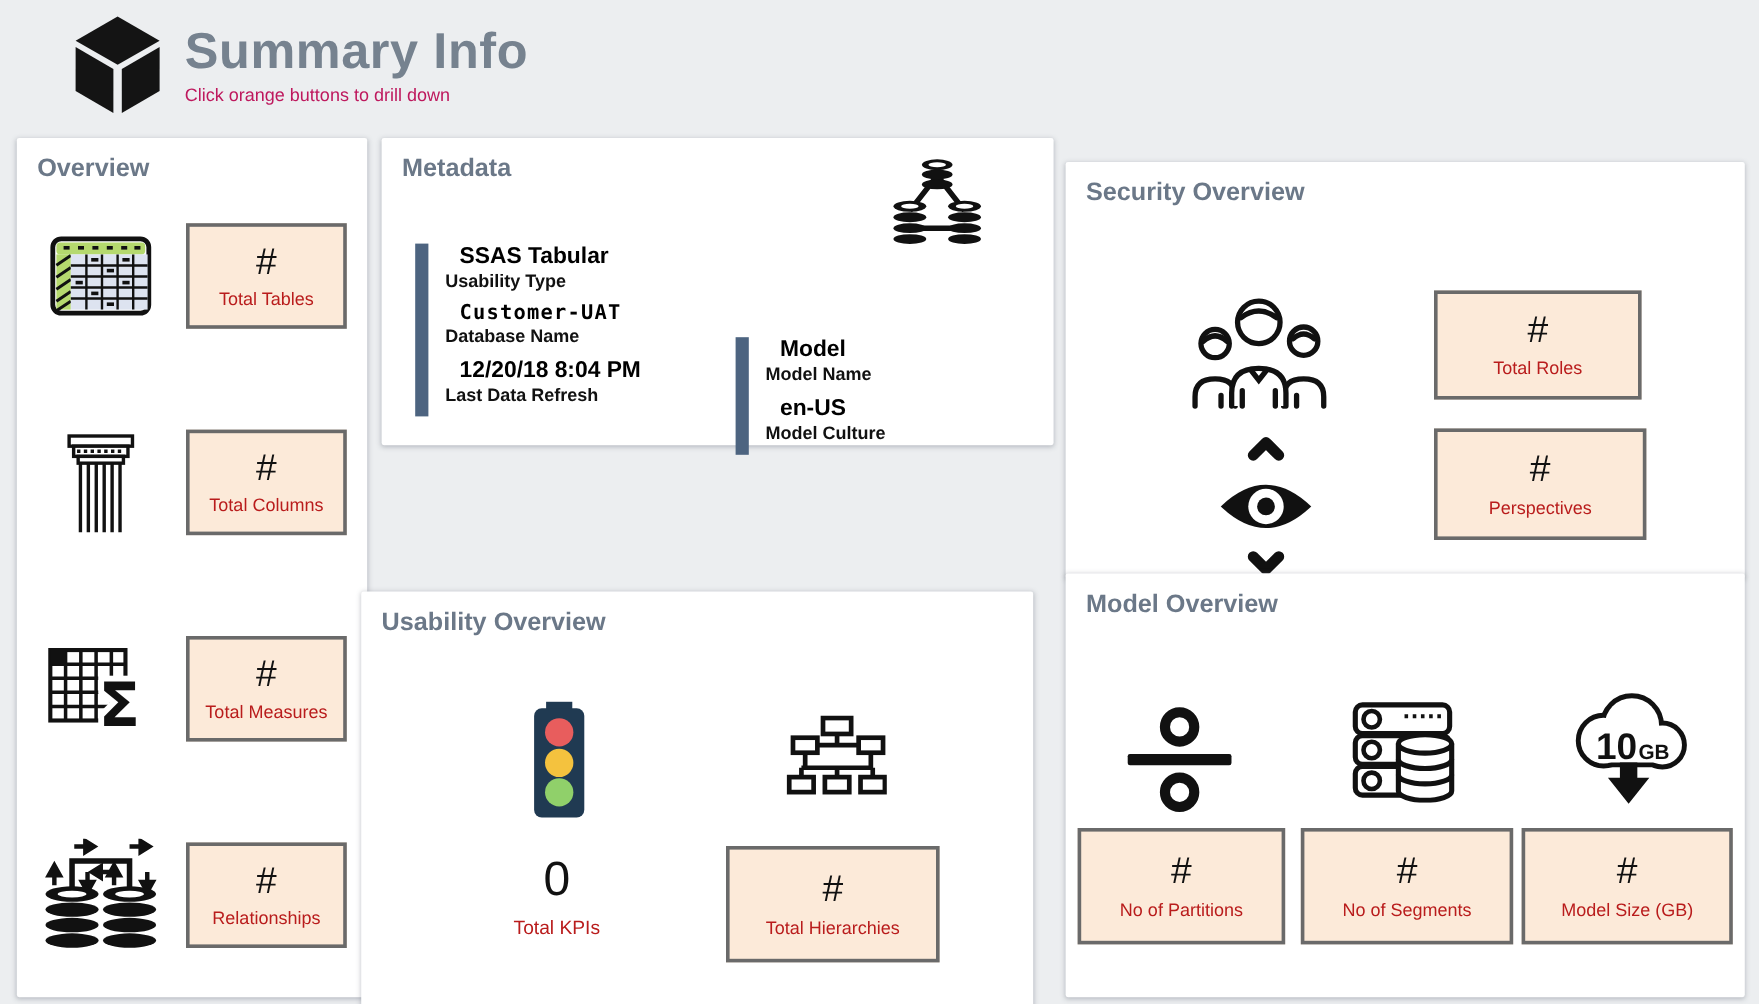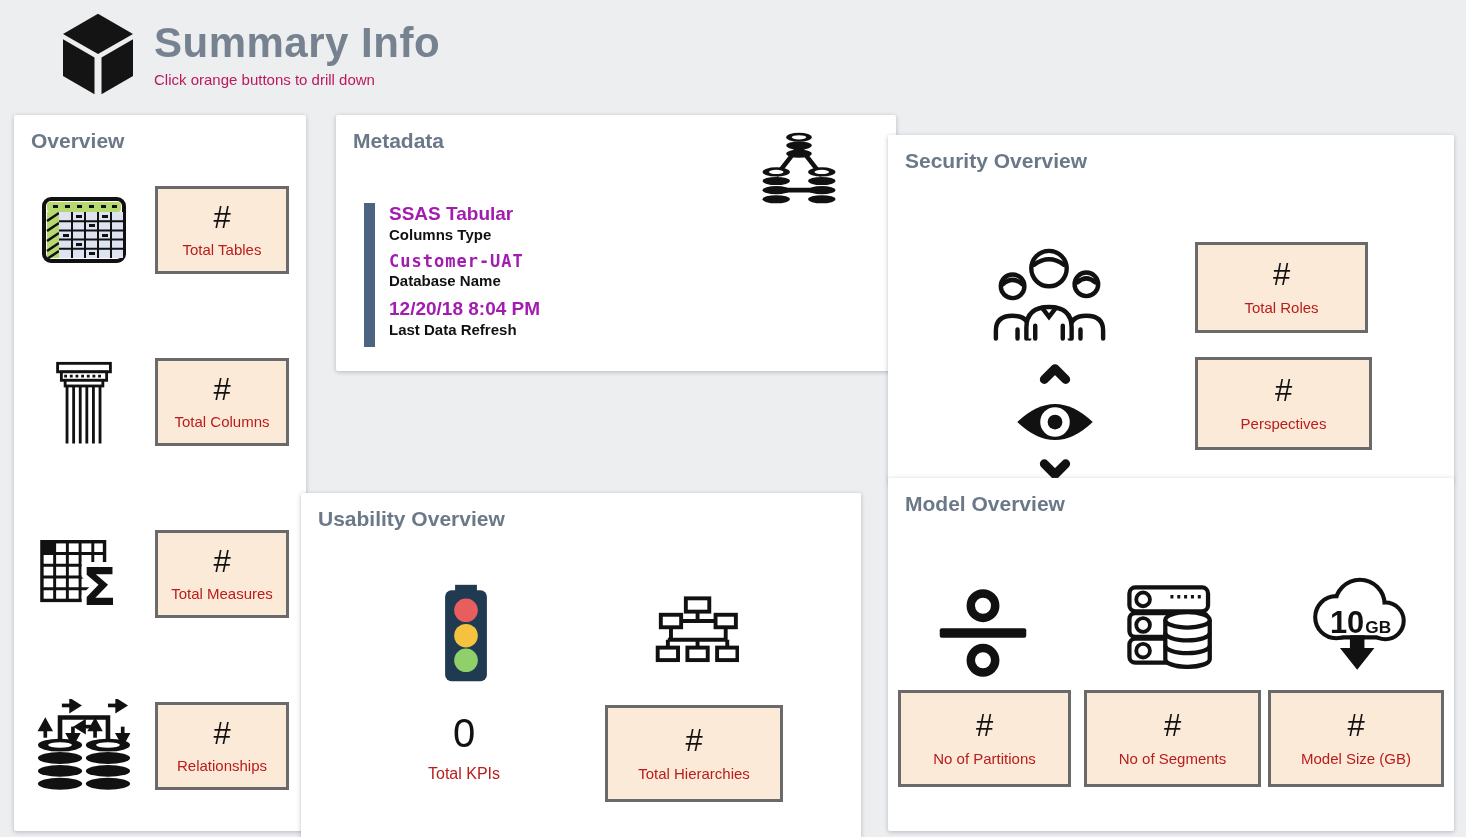--- a/index.html
+++ b/index.html
@@ -9,21 +9,21 @@
   
   .hdr-logo{position:absolute;left:53px;top:12px;width:90px;height:84px;}
   .hdr-text{position:absolute;left:154px;top:20px;}
   .hdr-title{font-size:42px;font-weight:700;color:#76828f;letter-spacing:.5px;line-height:1.1;}
   .hdr-sub{font-size:15px;color:#be185d;margin-top:5px;}
 
   
   .card{position:absolute;background:#fff;border-radius:2px;box-shadow:0 1px 4px rgba(110,118,130,.45);}
   .card-title{position:absolute;left:17px;top:14px;font-size:21px;font-weight:700;color:#6b7888;}
   .card-overview{left:14px;top:115px;width:292px;height:716px;}
-  .card-metadata{left:336px;top:115px;width:560px;height:256px;}
+  .card-metadata{left:318px;top:115px;width:560px;height:256px;}
   .card-security{left:888px;top:115px;width:566px;height:347px;margin-top:20px;}
   .card-usability{left:301px;top:478px;width:560px;height:402px;margin-top:15px;}
   .card-model{left:888px;top:478px;width:566px;height:353px;}
 
   
   .drill-btn{position:absolute;background:#fcead9;border:3px solid #6a6a6a;box-sizing:border-box;
     display:flex;flex-direction:column;align-items:center;justify-content:center;cursor:pointer;}
   .btn-value{font-size:31px;color:#111;line-height:1.05;}
   .btn-label{font-size:15px;color:#b91c1c;margin-top:7px;}
 
@@ -32,21 +32,21 @@
   .ov-icon{position:absolute;left:0;top:0;width:140px;height:90px;display:flex;align-items:center;justify-content:center;}
   .ov-btn{left:141px;top:1px;width:134px;height:88px;}
   .ov-r1{top:70px}.ov-r2{top:242px}.ov-r3{top:414px}.ov-r4{top:586px}
 
   
   .md-icon{position:absolute;right:56px;top:15px;width:82px;}
   .md-group{position:absolute;border-left:11px solid #4d6480;padding-left:14px;}
   .md-group-left{left:28px;top:88px;}
   .md-group-right{left:295px;top:166px;}
   .md-field{margin-bottom:8px;}
-  .md-value{font-size:19px;font-weight:700;color:#a21caf;line-height:1.15;}
+  .md-value{font-size:19px;font-weight:700;color:#000000;line-height:1.15;margin-left:12px;}
   .md-value.mono{font-family:"DejaVu Sans Mono",monospace;font-size:17px;letter-spacing:1px;}
   .md-label{font-size:15px;font-weight:700;color:#111;margin-top:1px;line-height:1.2;}
 
   
   .sec-icon-people{position:absolute;left:100px;top:108px;width:122px;}
   .sec-icon-eye{position:absolute;left:126px;top:228px;width:82px;}
   .sec-btn-roles{left:307px;top:107px;width:173px;height:91px;}
   .sec-btn-persp{left:307px;top:222px;width:177px;height:93px;}
 
   
@@ -220,32 +220,42 @@
           <ellipse cx="70" cy="76" rx="15" ry="4.5"></ellipse>
       </g>
       <ellipse cx="45" cy="8" rx="8" ry="2.3" fill="#fff"></ellipse>
       <ellipse cx="20" cy="46" rx="8" ry="2.3" fill="#fff"></ellipse>
       <ellipse cx="70" cy="46" rx="8" ry="2.3" fill="#fff"></ellipse>
     </svg>
 
     <div class="md-group md-group-left">
       <div class="md-field">
         <div class="md-value">SSAS Tabular</div>
-        <div class="md-label">Columns Type</div>
+        <div class="md-label">Usability Type</div>
       </div>
       <div class="md-field">
         <div class="md-value mono">Customer-UAT</div>
         <div class="md-label">Database Name</div>
       </div>
       <div class="md-field">
         <div class="md-value">12/20/18 8:04 PM</div>
         <div class="md-label">Last Data Refresh</div>
       </div>
     </div>
 
+    <div class="md-group md-group-right">
+      <div class="md-field">
+        <div class="md-value">Model</div>
+        <div class="md-label">Model Name</div>
+      </div>
+      <div class="md-field">
+        <div class="md-value">en-US</div>
+        <div class="md-label">Model Culture</div>
+      </div>
+    </div>
   </div>
 
   <div class="card card-security">
     <div class="card-title">Security Overview</div>
 
     <svg class="sec-icon-people" viewBox="0 0 124 100">
       <g stroke="#111" stroke-width="4.5" fill="none" stroke-linecap="round">
         <circle cx="25" cy="44" r="12"></circle>
           <path d="M15,42 q10,-9 20,0"></path>
         <path d="M8,97 v-8 q0,-15 17,-15 q17,0 17,15 v8"></path>

